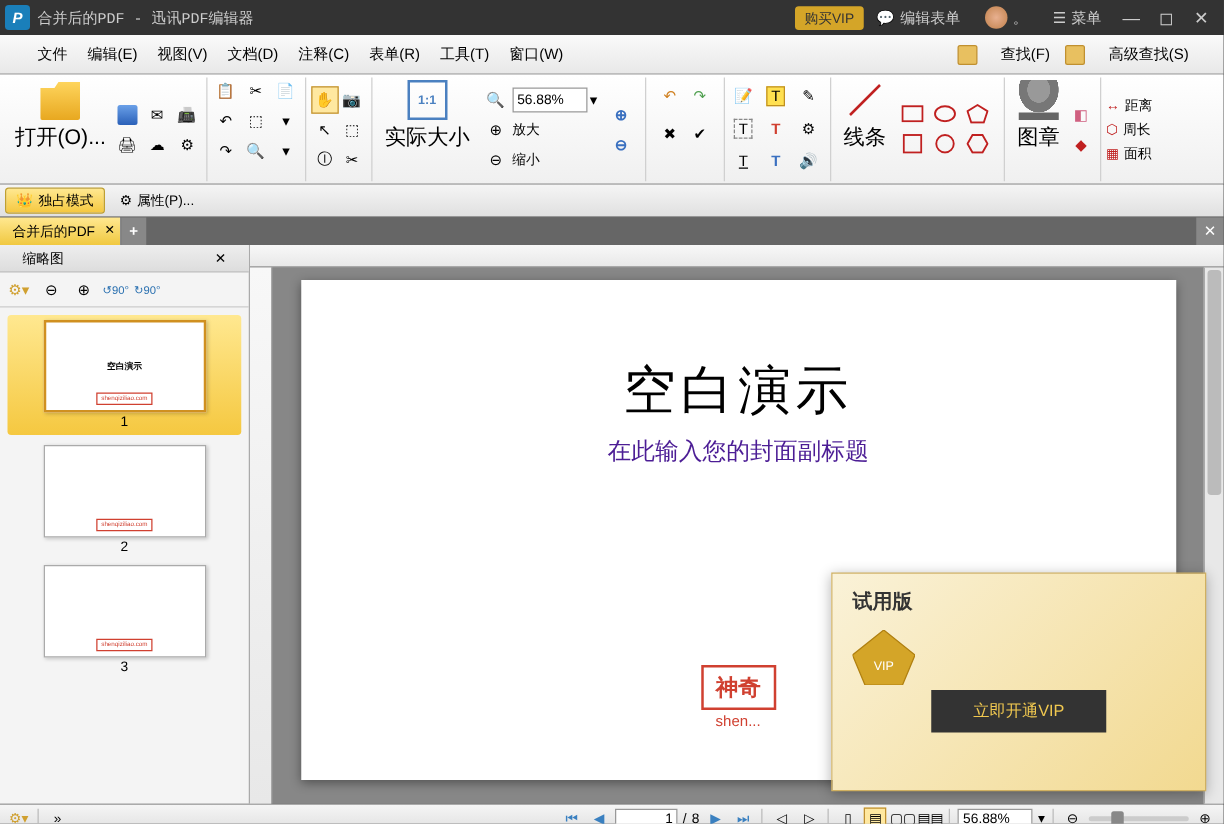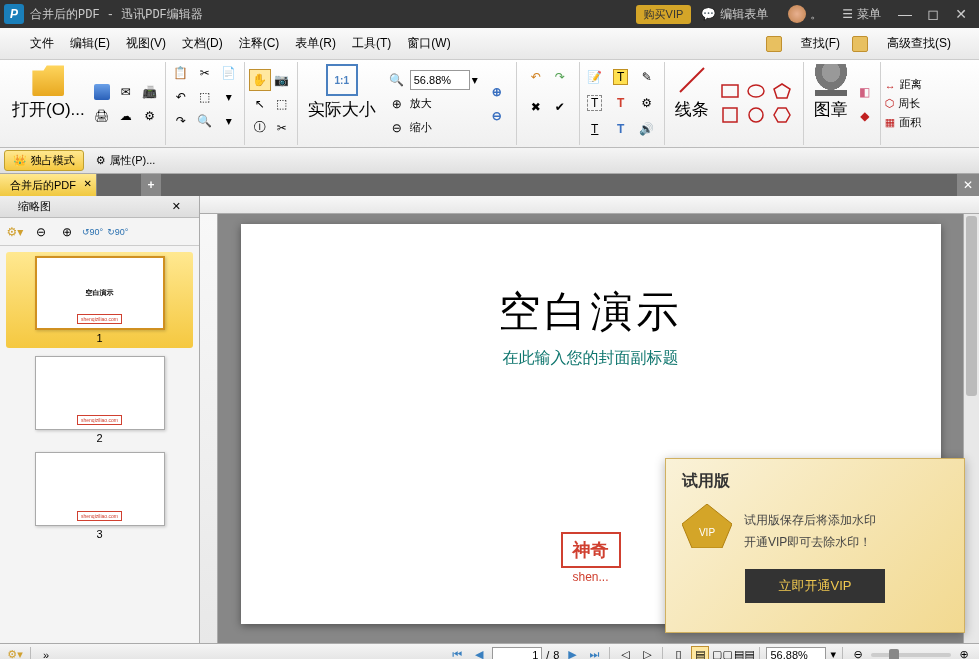--- a/index.html
+++ b/index.html
@@ -39,21 +39,21 @@
 .shapebtn { width:22px; height:20px; cursor:pointer; display:flex; align-items:center; justify-content:center; }
 .rightcol { display:flex; flex-direction:column; justify-content:center; gap:4px; padding:0 4px; }
 .rightcol .ri { display:flex; align-items:center; gap:4px; font-size:11px; cursor:pointer; }
 
 
 .modebar { height:26px; background:linear-gradient(#f5f5f5,#e0e0e0); border-bottom:1px solid #aaa; display:flex; align-items:center; padding:0 4px; gap:4px; }
 .modebtn { display:flex; align-items:center; gap:4px; padding:2px 8px; border:1px solid #c0a030; background:linear-gradient(#ffe890,#f5c840); border-radius:3px; cursor:pointer; font-size:11px; }
 .modebtn2 { display:flex; align-items:center; gap:4px; padding:2px 8px; cursor:pointer; font-size:11px; }
 
 
-.tabbar { height:22px; background:#666; display:flex; align-items:stretch;gap:44px; }
+.tabbar { height:22px; background:#666; display:flex; align-items:stretch; }
 .tab { background:linear-gradient(#ffe890,#f0c840); padding:0 20px 0 10px; display:flex; align-items:center; font-size:11px; position:relative; border-right:1px solid #888; cursor:pointer; }
 .tab .x { position:absolute; right:4px; top:4px; font-size:10px; cursor:pointer; }
 .tabadd { width:20px; background:#888; display:flex; align-items:center; justify-content:center; color:#fff; cursor:pointer; font-weight:bold; }
 .tabbar .closeall { margin-left:auto; width:22px; background:#888; display:flex; align-items:center; justify-content:center; color:#fff; cursor:pointer; }
 
 
 .work { display:flex; height:447px; }
 .thumbpanel { width:200px; background:#f4f4f4; border-right:1px solid #aaa; display:flex; flex-direction:column; }
 .thumbpanel .hdr { height:22px; background:linear-gradient(#eee,#ddd); border-bottom:1px solid #bbb; padding:0 18px; display:flex; align-items:center; font-size:11px; }
 .thumbpanel .hdr .x { margin-left:auto; cursor:pointer; }
@@ -67,21 +67,21 @@
 .thumb .num { font-size:11px; margin-top:2px; }
 .pg .wm { position:absolute; bottom:4px; color:#d04030; font-size:5px; border:1px solid #d04030; padding:1px 3px; }
 
 .docarea { flex:1; background:#888; display:flex; flex-direction:column; position:relative; }
 .ruler-h { height:18px; background:linear-gradient(#f8f8f8,#e8e8e8); border-bottom:1px solid #aaa; }
 .docbody { flex:1; display:flex; }
 .ruler-v { width:18px; background:linear-gradient(#f8f8f8,#e8e8e8); border-right:1px solid #aaa; }
 .canvas { flex:1; background:#878787; overflow:auto; display:flex; align-items:flex-start; justify-content:center; padding:10px; position:relative; }
 .page { width:700px; min-height:400px; background:#fff; box-shadow:0 2px 8px rgba(0,0,0,.4); padding:60px 40px 40px; text-align:center; position:relative; }
 .page h1 { font-size:42px; font-weight:500; letter-spacing:4px; }
-.page .sub { font-size:16px; margin-top:8px; color:#0f766e; }
+.page .sub { font-size:19px; margin-top:8px; color:#4c1d95; }
 .page .stamp { position:absolute; bottom:40px; left:50%; transform:translateX(-50%); }
 .stamp .bx { border:2px solid #d04030; padding:4px 10px; color:#d04030; font-size:18px; font-weight:bold; }
 .stamp .url { color:#d04030; font-size:12px; margin-top:2px; }
 .scrollv { width:16px; background:#e8e8e8; border-left:1px solid #aaa; position:relative; }
 .scrollv .thumb-sb { position:absolute; left:2px; right:2px; top:2px; height:180px; background:#bbb; border-radius:3px; cursor:pointer; }
 
 
 .statusbar { height:22px; background:linear-gradient(#f5f5f5,#e0e0e0); border-top:1px solid #aaa; display:flex; align-items:center; padding:0 6px; gap:4px; font-size:11px; }
 .statusbar .sb { width:18px; height:18px; cursor:pointer; display:flex; align-items:center; justify-content:center; border:1px solid transparent; }
 .statusbar .sep { width:1px; height:16px; background:#bbb; margin:0 2px; }
@@ -525,18 +525,14 @@
 </div>
 
 <div class="popup">
   <div class="pt">试用版</div>
   <div class="badge">
     <svg viewBox="0 0 50 44">
         <polygon points="25,0 50,20 40,44 10,44 0,20" fill="#d4a528" stroke="#b08010"></polygon>
         <text x="25" y="32" text-anchor="middle" font-size="10" fill="#fff">VIP</text>
       </svg>
   </div>
-  <div class="msg">
-    <div>试用版保存后将添加水印</div>
-    <div>开通VIP即可去除水印！</div>
-  </div>
   <div class="cta">立即开通VIP</div>
 </div>
 
 </body></html>

